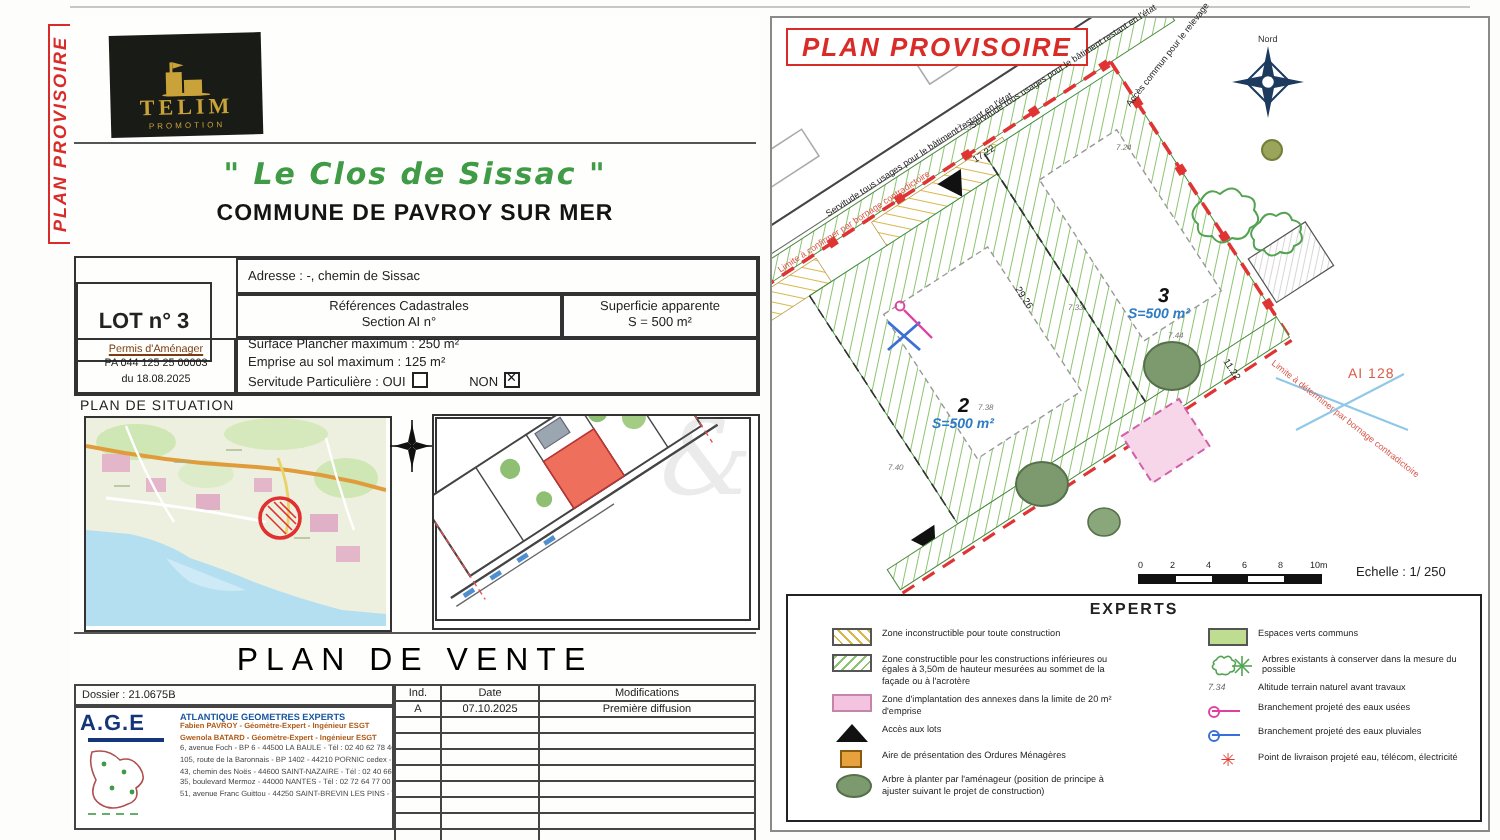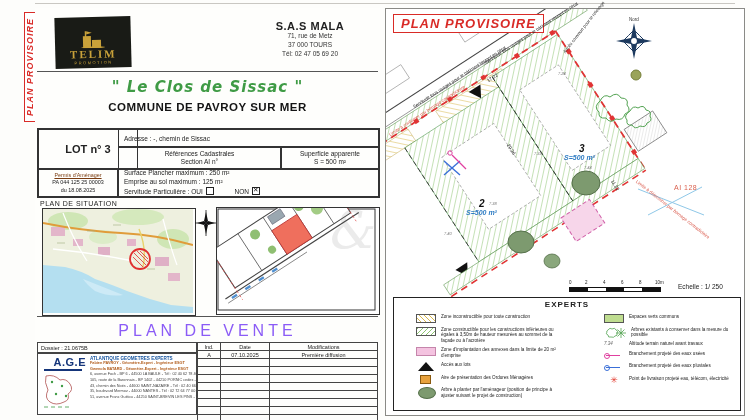--- a/index.html
+++ b/index.html
@@ -22,41 +22,41 @@
   #company .co-name{font-weight:bold;font-size:11px;letter-spacing:.5px;}
   #company .co-line{font-size:6.5px;color:#333;line-height:1.35;}
   .hline{position:absolute;background:#555;height:1px;}
   #title{left:0;top:70px;width:345px;text-align:center;font-family:"DejaVu Sans",sans-serif;
          font-style:italic;font-weight:bold;font-size:15px;color:#3f9b45;letter-spacing:1px;}
   #subtitle{left:0;top:93px;width:345px;text-align:center;font-weight:bold;font-size:11.5px;color:#141414;letter-spacing:.5px;}
   
   #lot-table{left:2px;top:120px;width:341px;height:68px;border:1px solid #333;font-size:6.5px;}
   .cell{position:absolute;border:1px solid #333;box-sizing:border-box;display:flex;align-items:center;justify-content:center;text-align:center;flex-direction:column;}
   .cell.left-align{align-items:flex-start;text-align:left;padding-left:5px;}
-  #cell-lot{left:0;top:0;width:100px;height:40px;font-size:11px;font-weight:bold;}
+  #cell-lot{left:0;top:12px;width:68px;height:40px;font-size:11px;font-weight:bold;}
   #cell-adresse{left:80px;top:0;width:261px;height:18px;}
   #cell-cadastre{left:80px;top:18px;width:163px;height:22px;line-height:1.2;}
   #cell-superficie{left:243px;top:18px;width:98px;height:22px;line-height:1.2;}
   #cell-permis{left:0;top:40px;width:80px;height:28px;font-size:5.4px;line-height:1.3;}
   #cell-permis .permis-title{color:#7a3c10;text-decoration:underline;}
   #cell-regles{left:80px;top:40px;width:261px;height:28px;justify-content:center;line-height:1.35;}
   .cb{display:inline-block;width:6px;height:6px;border:1px solid #222;margin:0 1px -1px 3px;position:relative;background:#fff;}
   .cb.checked::after{content:"✕";position:absolute;top:-1.5px;left:0;font-size:6.5px;color:#111;}
   
   #situation-label{left:5px;top:192px;font-size:7px;letter-spacing:.5px;color:#222;}
   #map-box{left:7px;top:200px;width:152px;height:106px;border:1px solid #333;}
   #compass-left{left:160px;top:202px;width:22px;height:26px;}
   #inset-box{left:181px;top:199px;width:162px;height:106px;border:1.5px solid #333;background:#fff;}
   #sit-bottom-line{left:2px;top:308px;width:341px;}
   
-  #vente-title{left:0;top:314px;width:345px;text-align:center;font-size:16px;letter-spacing:4px;color:#8b5cf6;}
+  #vente-title{left:0;top:314px;width:345px;text-align:center;font-size:16px;letter-spacing:4px;color:#000000;}
   
   #dossier-box{left:2px;top:334px;width:160px;height:11px;border:1px solid #444;font-size:5.5px;display:flex;align-items:center;padding-left:3px;box-sizing:border-box;}
   #age-box{left:2px;top:345px;width:160px;height:62px;border:1px solid #444;display:flex;box-sizing:border-box;background:#fff;}
-  #age-left{width:46px;border-right:0;padding:2px;text-align:right;}
+  #age-left{width:46px;border-right:0;padding:2px;text-align:left;}
   #age-acronym{font-weight:bold;font-size:11px;color:#15357a;letter-spacing:.5px;}
   #age-underline{height:2px;background:#15357a;margin:1px 4px;}
   #age-right{flex:1;padding:2px 2px 0 2px;overflow:hidden;}
   #age-name{color:#1a57a0;font-weight:bold;font-size:4.6px;}
   .age-line{font-size:3.8px;color:#444;line-height:1.5;white-space:nowrap;}
   .age-line.orange{color:#b05a18;font-weight:bold;}
   #rev-table{left:162px;top:334px;width:181px;border-collapse:collapse;font-size:5.5px;}
   #rev-table td,#rev-table th{border:1px solid #444;height:7px;padding:0 2px;font-weight:normal;text-align:center;}
   
   #right-page{left:385px;top:8px;width:358px;height:406px;border:1px solid #8a8a86;background:#fff;}
@@ -119,26 +119,20 @@
       <rect x="3" y="6" width="8" height="12" fill="#c9a23a"></rect>
       <rect x="12" y="10" width="9" height="8" fill="#c9a23a"></rect>
       <rect x="5" y="1" width="1.4" height="6" fill="#c9a23a"></rect>
       <polygon points="6.4,1 12,2.6 6.4,4.2" fill="#c9a23a"></polygon>
       <ellipse cx="13" cy="17.4" rx="12" ry="1" fill="#c9a23a"></ellipse>
     </svg>
     <div class="lg-name">TELIM</div>
     <div class="lg-sub">PROMOTION</div>
   </div>
 
-  <div class="abs" id="company">
-    <div class="co-name">S.A.S MALA</div>
-    <div class="co-line">71, rue de Metz</div>
-    <div class="co-line">37 000 TOURS</div>
-    <div class="co-line">Tél: 02 47 05 69 20</div>
-  </div>
 
   <div class="hline" style="left:2px;top:63px;width:341px;"></div>
 
   <div class="abs" id="title">" Le Clos de Sissac "</div>
   <div class="abs" id="subtitle">COMMUNE DE PAVROY SUR MER</div>
 
   <div class="abs" id="lot-table">
     <div class="cell" id="cell-lot">LOT n° 3</div>
     <div class="cell left-align" id="cell-adresse">Adresse : -, chemin de Sissac</div>
     <div class="cell" id="cell-cadastre">

